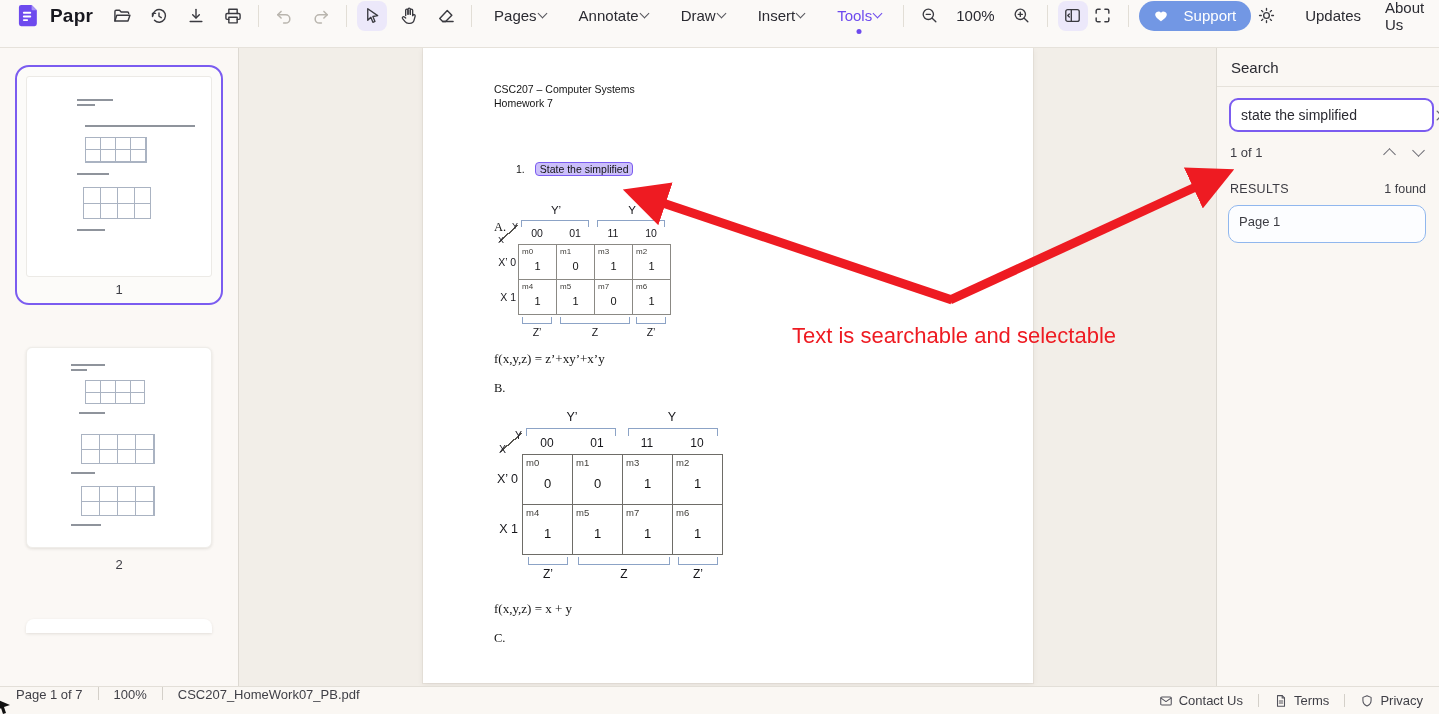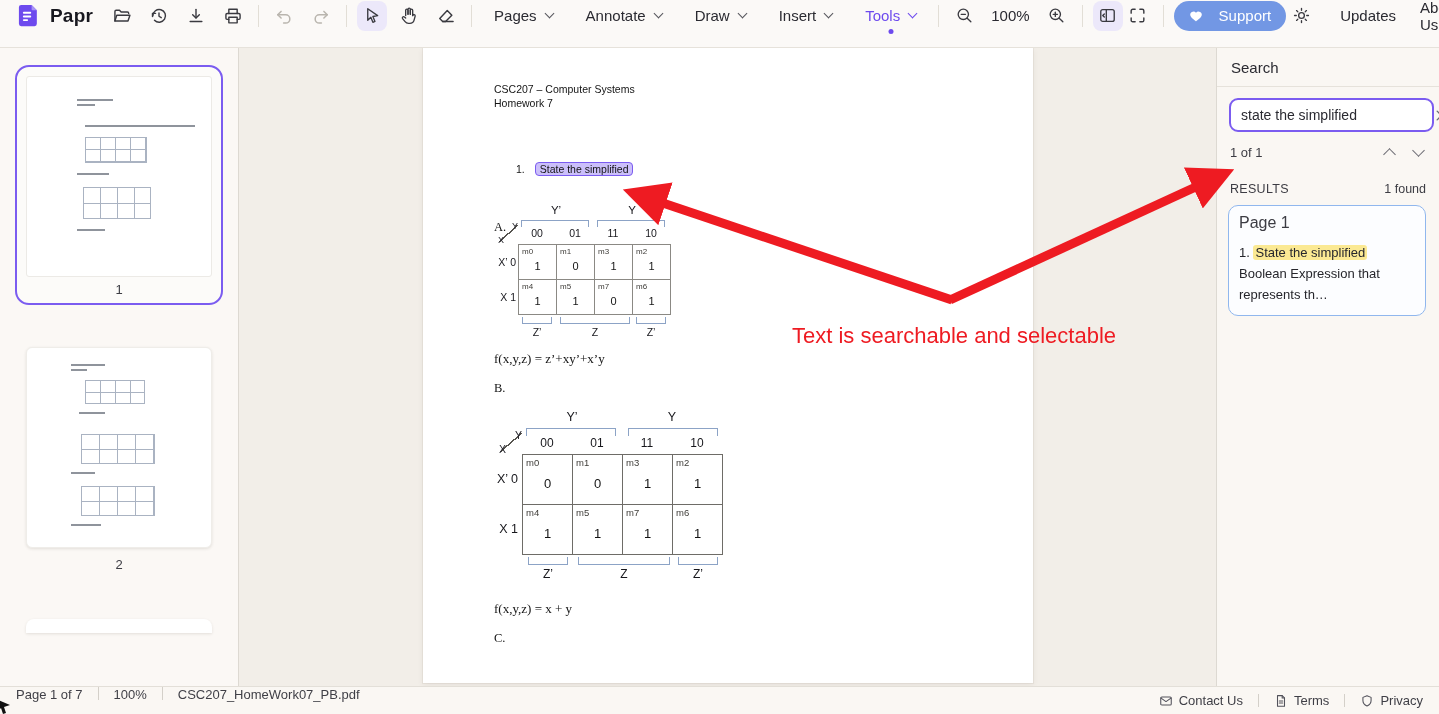--- a/index.html
+++ b/index.html
@@ -11,21 +11,21 @@
   .topbar { position:absolute; left:0; top:0; width:1439px; height:48px; background:#fbf9f7;
             border-bottom:1px solid #e6e2db; display:flex; align-items:center; padding:0 18px 16px 16px; z-index:30; }
   .logo { width:25px; height:25px; flex:0 0 auto; }
   .appname { font-size:19px; font-weight:bold; color:#18181f; margin:0 14px 0 9px; letter-spacing:.2px; }
   .tb-btn { width:30px; height:30px; border-radius:8px; display:flex; align-items:center; justify-content:center;
             cursor:pointer; flex:0 0 auto; }
   .tb-btn.active { background:#ece8fa; }
   .tb-group { display:flex; align-items:center; gap:7px; }
   .tb-div { width:1px; height:22px; background:#e2ded6; margin:0 10px; flex:0 0 auto; }
   .menus { display:flex; align-items:center; gap:33px; margin:0 12px; }
-  .menu { display:flex; align-items:center; gap:9px; font-size:15px; color:#2a2a31; cursor:pointer; position:relative; }
+  .menu { display:flex; align-items:center; gap:2px; font-size:15px; color:#2a2a31; cursor:pointer; position:relative; }
   .chev { width:7px; height:7px; border-right:1.6px solid #55555c; border-bottom:1.6px solid #55555c;
           transform:rotate(45deg); margin-top:-4px; }
   .menu.accent { color:#6d4aee; }
   .menu.accent .chev { border-color:#6d4aee; }
   .menu.accent::after { content:""; position:absolute; left:50%; bottom:-10px; width:5px; height:5px;
                         border-radius:50%; background:#6d4aee; transform:translateX(-50%); }
   .zoom-val { font-size:15px; color:#2a2a31; margin:0 12px; }
   .support-btn { height:30px; border-radius:15px; background:#7297e4; color:#fff; font-size:15px;
                  display:flex; align-items:center; gap:16px; padding:0 15px; cursor:pointer; border:none; }
   .tb-right { margin-left:auto; display:flex; align-items:center; gap:24px; }
@@ -130,21 +130,21 @@
   .counter-row { display:flex; align-items:center; margin:13px 16px 0 13px; font-size:13px; color:#3c3c43; }
   .counter-row .nav { margin-left:auto; display:flex; gap:20px; }
   .nav-chev { width:9px; height:9px; border-right:1.8px solid #6b6b72; border-bottom:1.8px solid #6b6b72; cursor:pointer; }
   .nav-chev.up { transform:rotate(-135deg); margin-top:4px; }
   .nav-chev.down { transform:rotate(45deg); }
   .results-row { display:flex; align-items:baseline; margin:22px 13px 0 13px; }
   .results-label { font-size:12.5px; color:#3c3c43; letter-spacing:.3px; }
   .found { margin-left:auto; font-size:12.5px; color:#3c3c43; }
   .result-card { margin:9px 13px 0 11px; border:1.5px solid #90b7ee; border-radius:10px; background:#fcfdff;
                  padding:8px 10px 10px; cursor:pointer; }
-  .result-page { font-size:16px; color:#3c3c43; margin-bottom:10px; }
+  .result-page { font-size:13px; color:#3c3c43; margin-bottom:3px; }
   .result-snippet { font-size:13px; color:#26262c; line-height:21px; }
   .hl-yellow { background:#fbe993; border-radius:3px; padding:0 2px; }
 
   
   .statusbar { position:absolute; left:0; bottom:0; width:1439px; height:28px; background:#faf7f3;
                border-top:1px solid #e3dfd8; display:flex; padding:0 16px;
                font-size:13px; color:#3f3f46; z-index:30; }
   .sb-div { width:1px; height:13px; background:#d4d0c9; margin:0 15px; }
   .sb-right { margin-left:auto; display:flex; align-items:center; }
   .sb-link { display:flex; align-items:center; gap:6px; cursor:pointer; }
@@ -540,21 +540,20 @@
     </span>
   </div>
 
   <div class="results-row">
     <span class="results-label">RESULTS</span>
     <span class="found">1 found</span>
   </div>
 
   <div class="result-card">
     <div class="result-page">Page 1</div>
-    <div class="result-snippet"><span>1. </span><span class="hl-yellow">State the simplified</span><span> Boolean Expression that represents th…</span></div>
   </div>
 </div>
 
 <div class="statusbar">
   <span>Page 1 of 7</span>
   <span class="sb-div"></span>
   <span>100%</span>
   <span class="sb-div"></span>
   <span>CSC207_HomeWork07_PB.pdf</span>
 

